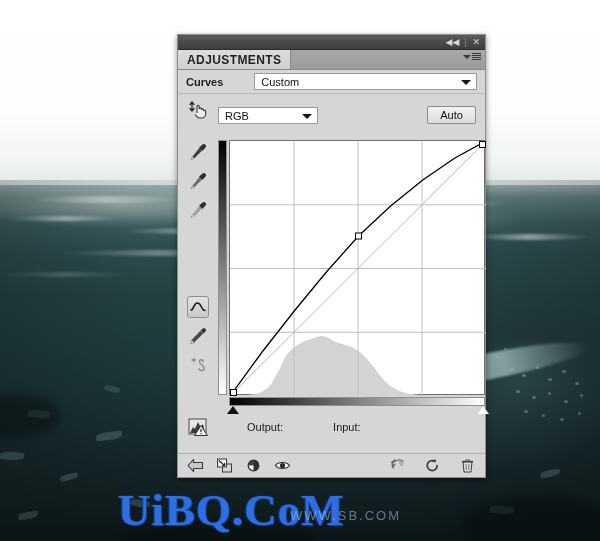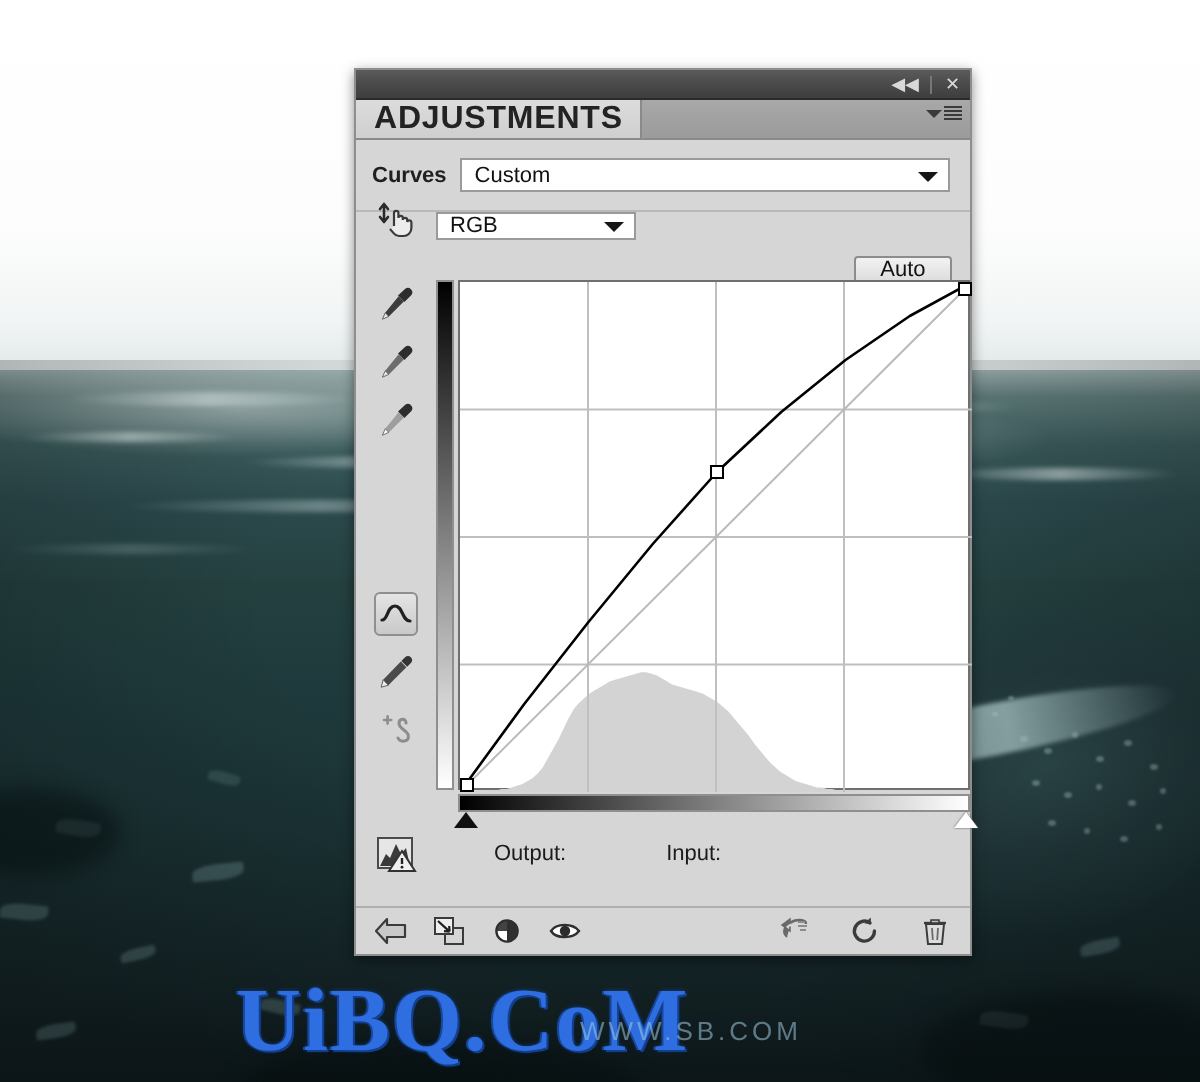--- a/index.html
+++ b/index.html
@@ -123,38 +123,38 @@
   
   .tabbar {
     height: 20px;
     background: linear-gradient(to bottom, #a8a8a8 0%, #9b9b9b 100%);
     border-bottom: 1px solid #8a8a8a;
     display: flex; align-items: stretch; position: relative;
   }
   .tab {
     padding: 0 9px;
     display: flex; align-items: center;
-    font-size: 16px; font-weight: bold; letter-spacing: .4px;
+    font-size: 12px; font-weight: bold; letter-spacing: .4px;
     color: #232323; cursor: pointer;
   }
   .tab.active {
     background: linear-gradient(to bottom, #dcdcdc 0%, #cfcfcf 100%);
     border-right: 1px solid #8a8a8a;
   }
   .panel-menu {
     position: absolute; right: 4px; top: 3px;
     display: flex; align-items: center; gap: 1px; cursor: pointer;
   }
   .pm-tri { width: 0; height: 0; border-left: 4px solid transparent; border-right: 4px solid transparent; border-top: 4px solid #3a3a3a; }
   .pm-lines { display: flex; flex-direction: column; gap: 1px; }
   .pm-lines i { display: block; width: 9px; height: 1px; background: #3a3a3a; }
 
   
   .preset-row {
-    height: 36px; display: flex; align-items: center;
+    height: 24px; display: flex; align-items: center;
     padding: 0 8px; gap: 7px;
     background: #d6d6d6;
     border-bottom: 1px solid #b9b9b9;
   }
   .preset-label { font-size: 11px; font-weight: bold; color: #1f1f1f; }
 
   .combo {
     position: relative; height: 17px;
     background: #ffffff;
     border: 1px solid #9a9a9a;
@@ -164,24 +164,23 @@
   }
   .combo .arrow {
     position: absolute; right: 5px; top: 50%; margin-top: -2px;
     width: 0; height: 0;
     border-left: 5px solid transparent; border-right: 5px solid transparent;
     border-top: 5px solid #161616;
   }
 
   
   .channel-row {
-    height: 30px; display: flex; align-items: flex-start;
+    height: 30px; display: flex; align-items: flex-end;
     padding: 0 9px 0 40px; gap: 8px;
     position: relative;
-    flex-direction: column;
   }
   .btn-auto {
     height: 18px; min-width: 49px;
     background: linear-gradient(to bottom, #f2f2f2 0%, #dcdcdc 100%);
     border: 1px solid #8c8c8c; border-radius: 2px;
     display: flex; align-items: center; justify-content: center;
     font-size: 11px; color: #111; cursor: pointer;
   }
 
   
@@ -339,21 +338,21 @@
             <i></i>
             <i></i>
             <i></i>
             <i></i>
           </span>
       </div>
     </div>
 
     <div class="preset-row">
       <span class="preset-label">Curves</span>
-      <div class="combo" style="width:245px;">
+      <div class="combo" style="width:245px;margin-left:24px;">
         <span>Custom</span>
         <span class="arrow"></span>
       </div>
     </div>
 
     <div class="channel-row">
       <div class="combo" style="width:100px;">
         <span>RGB</span>
         <span class="arrow"></span>
       </div>

